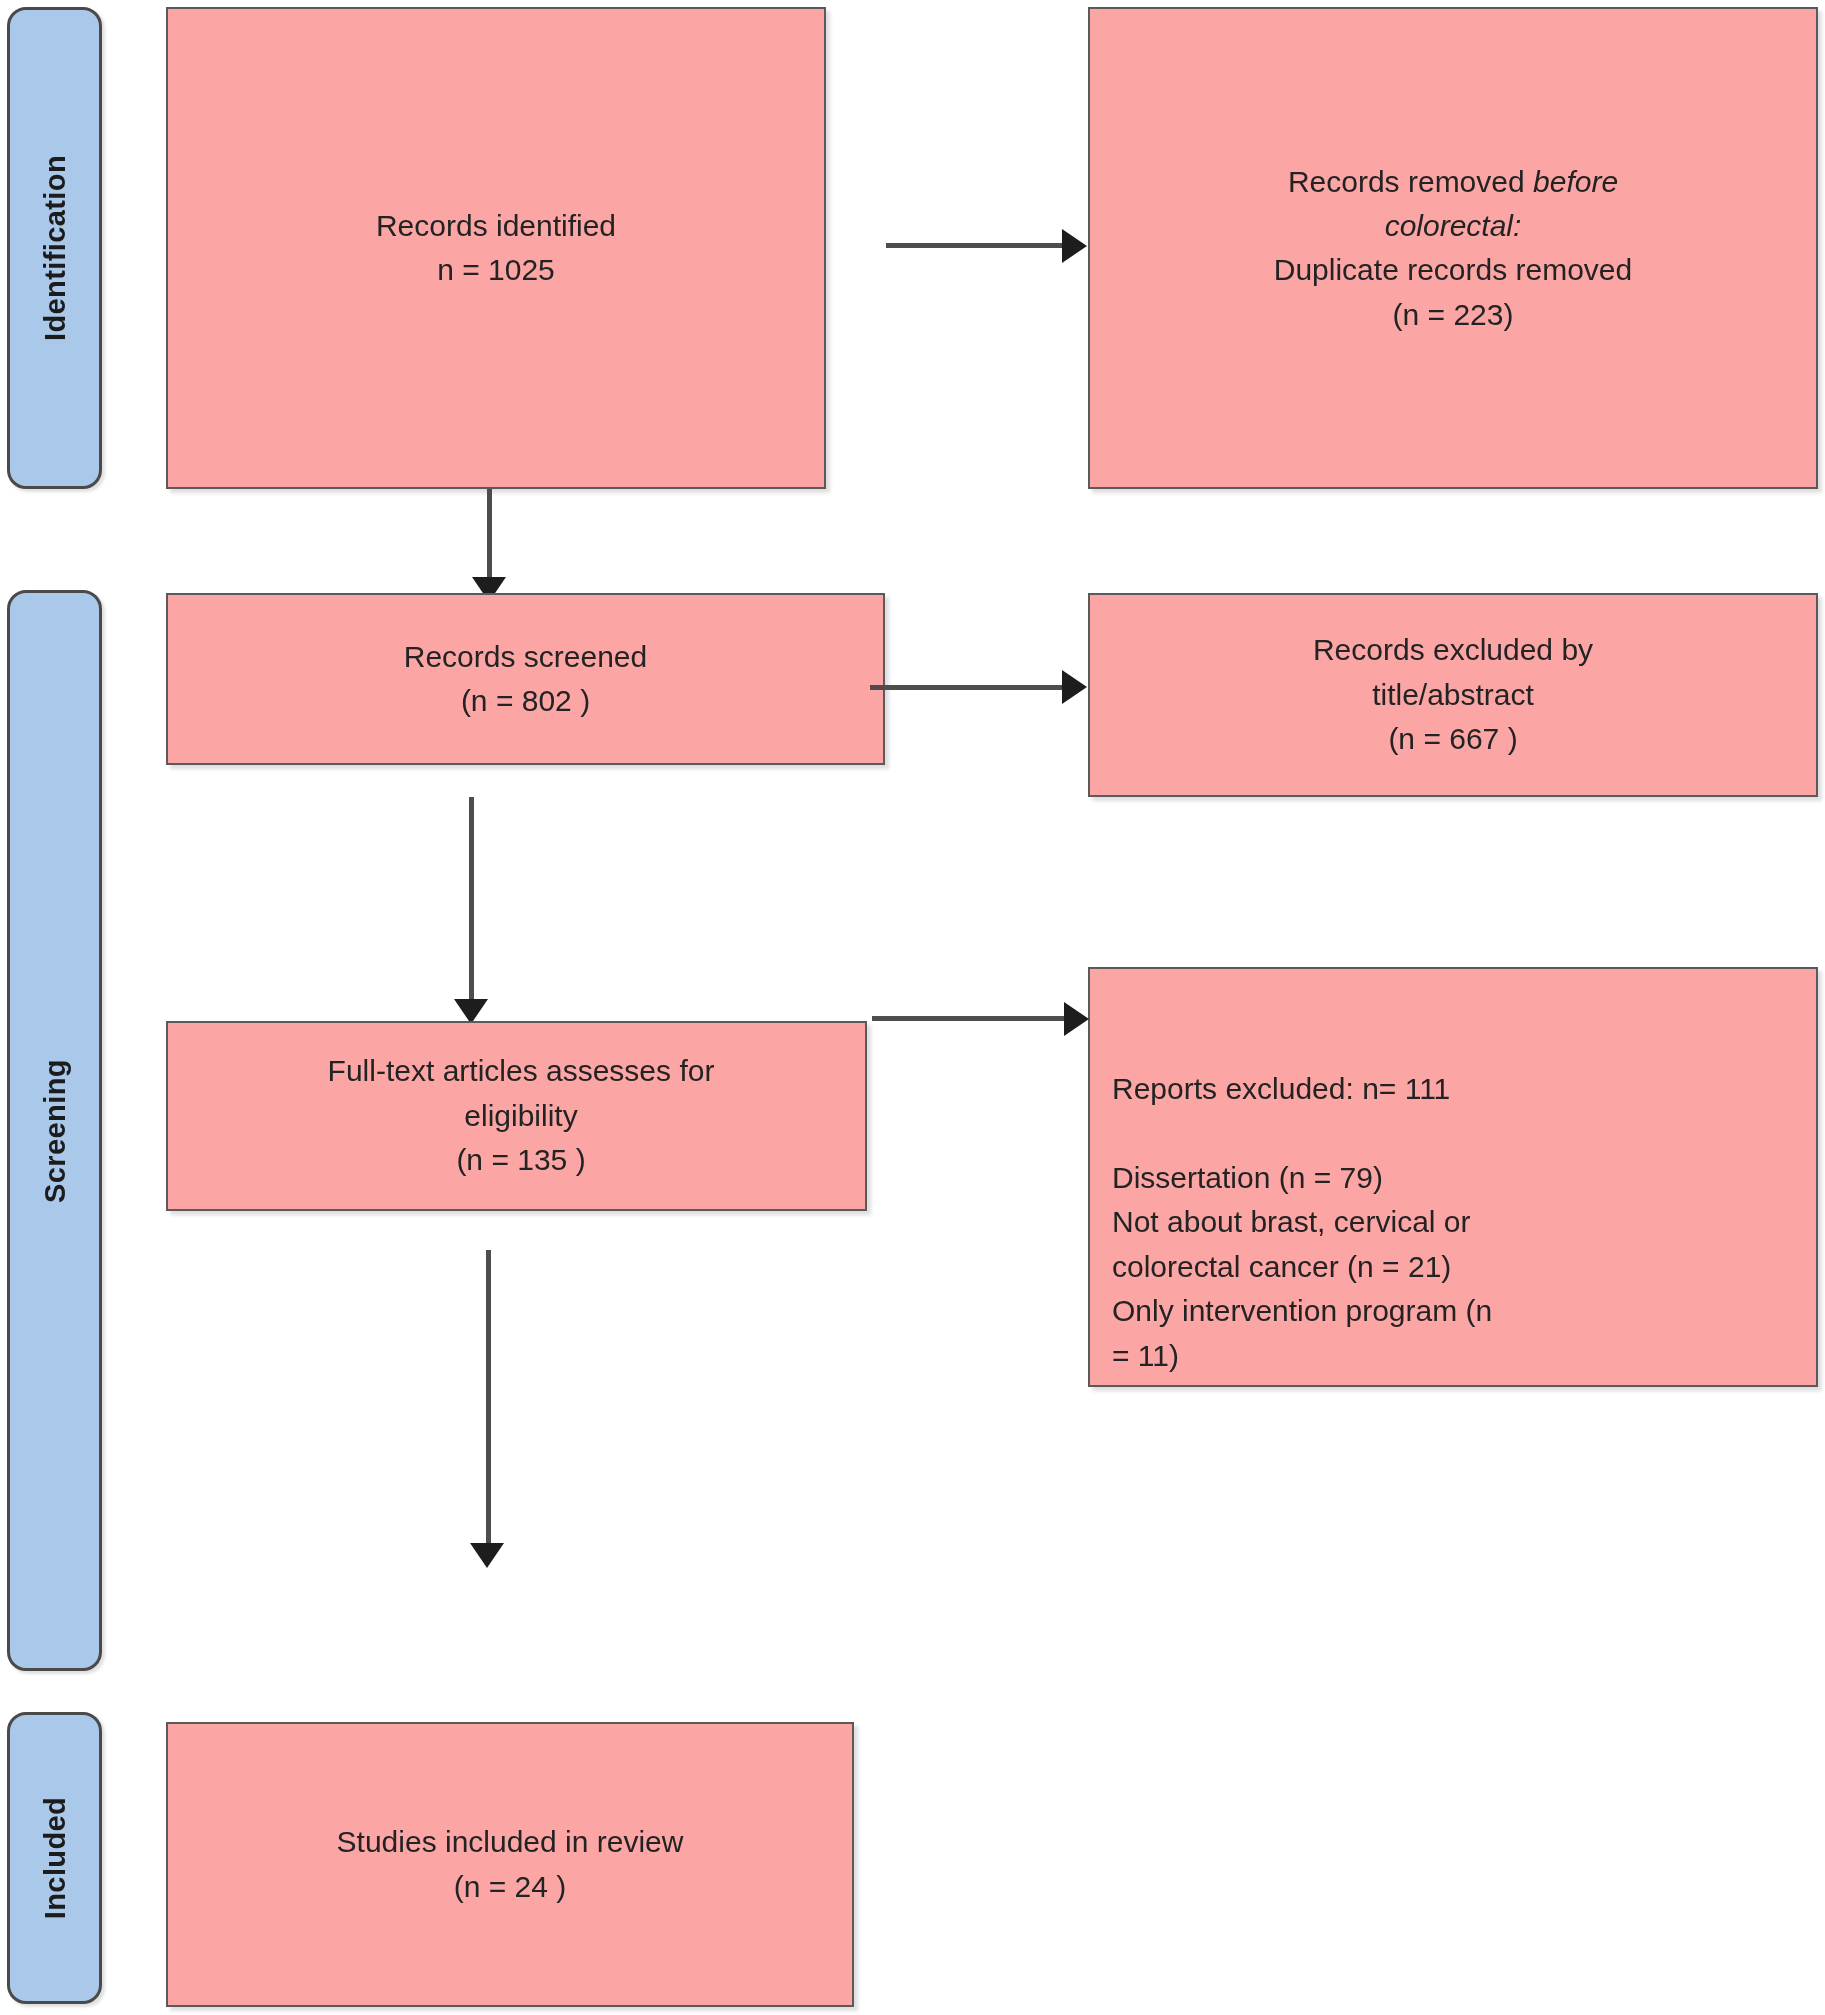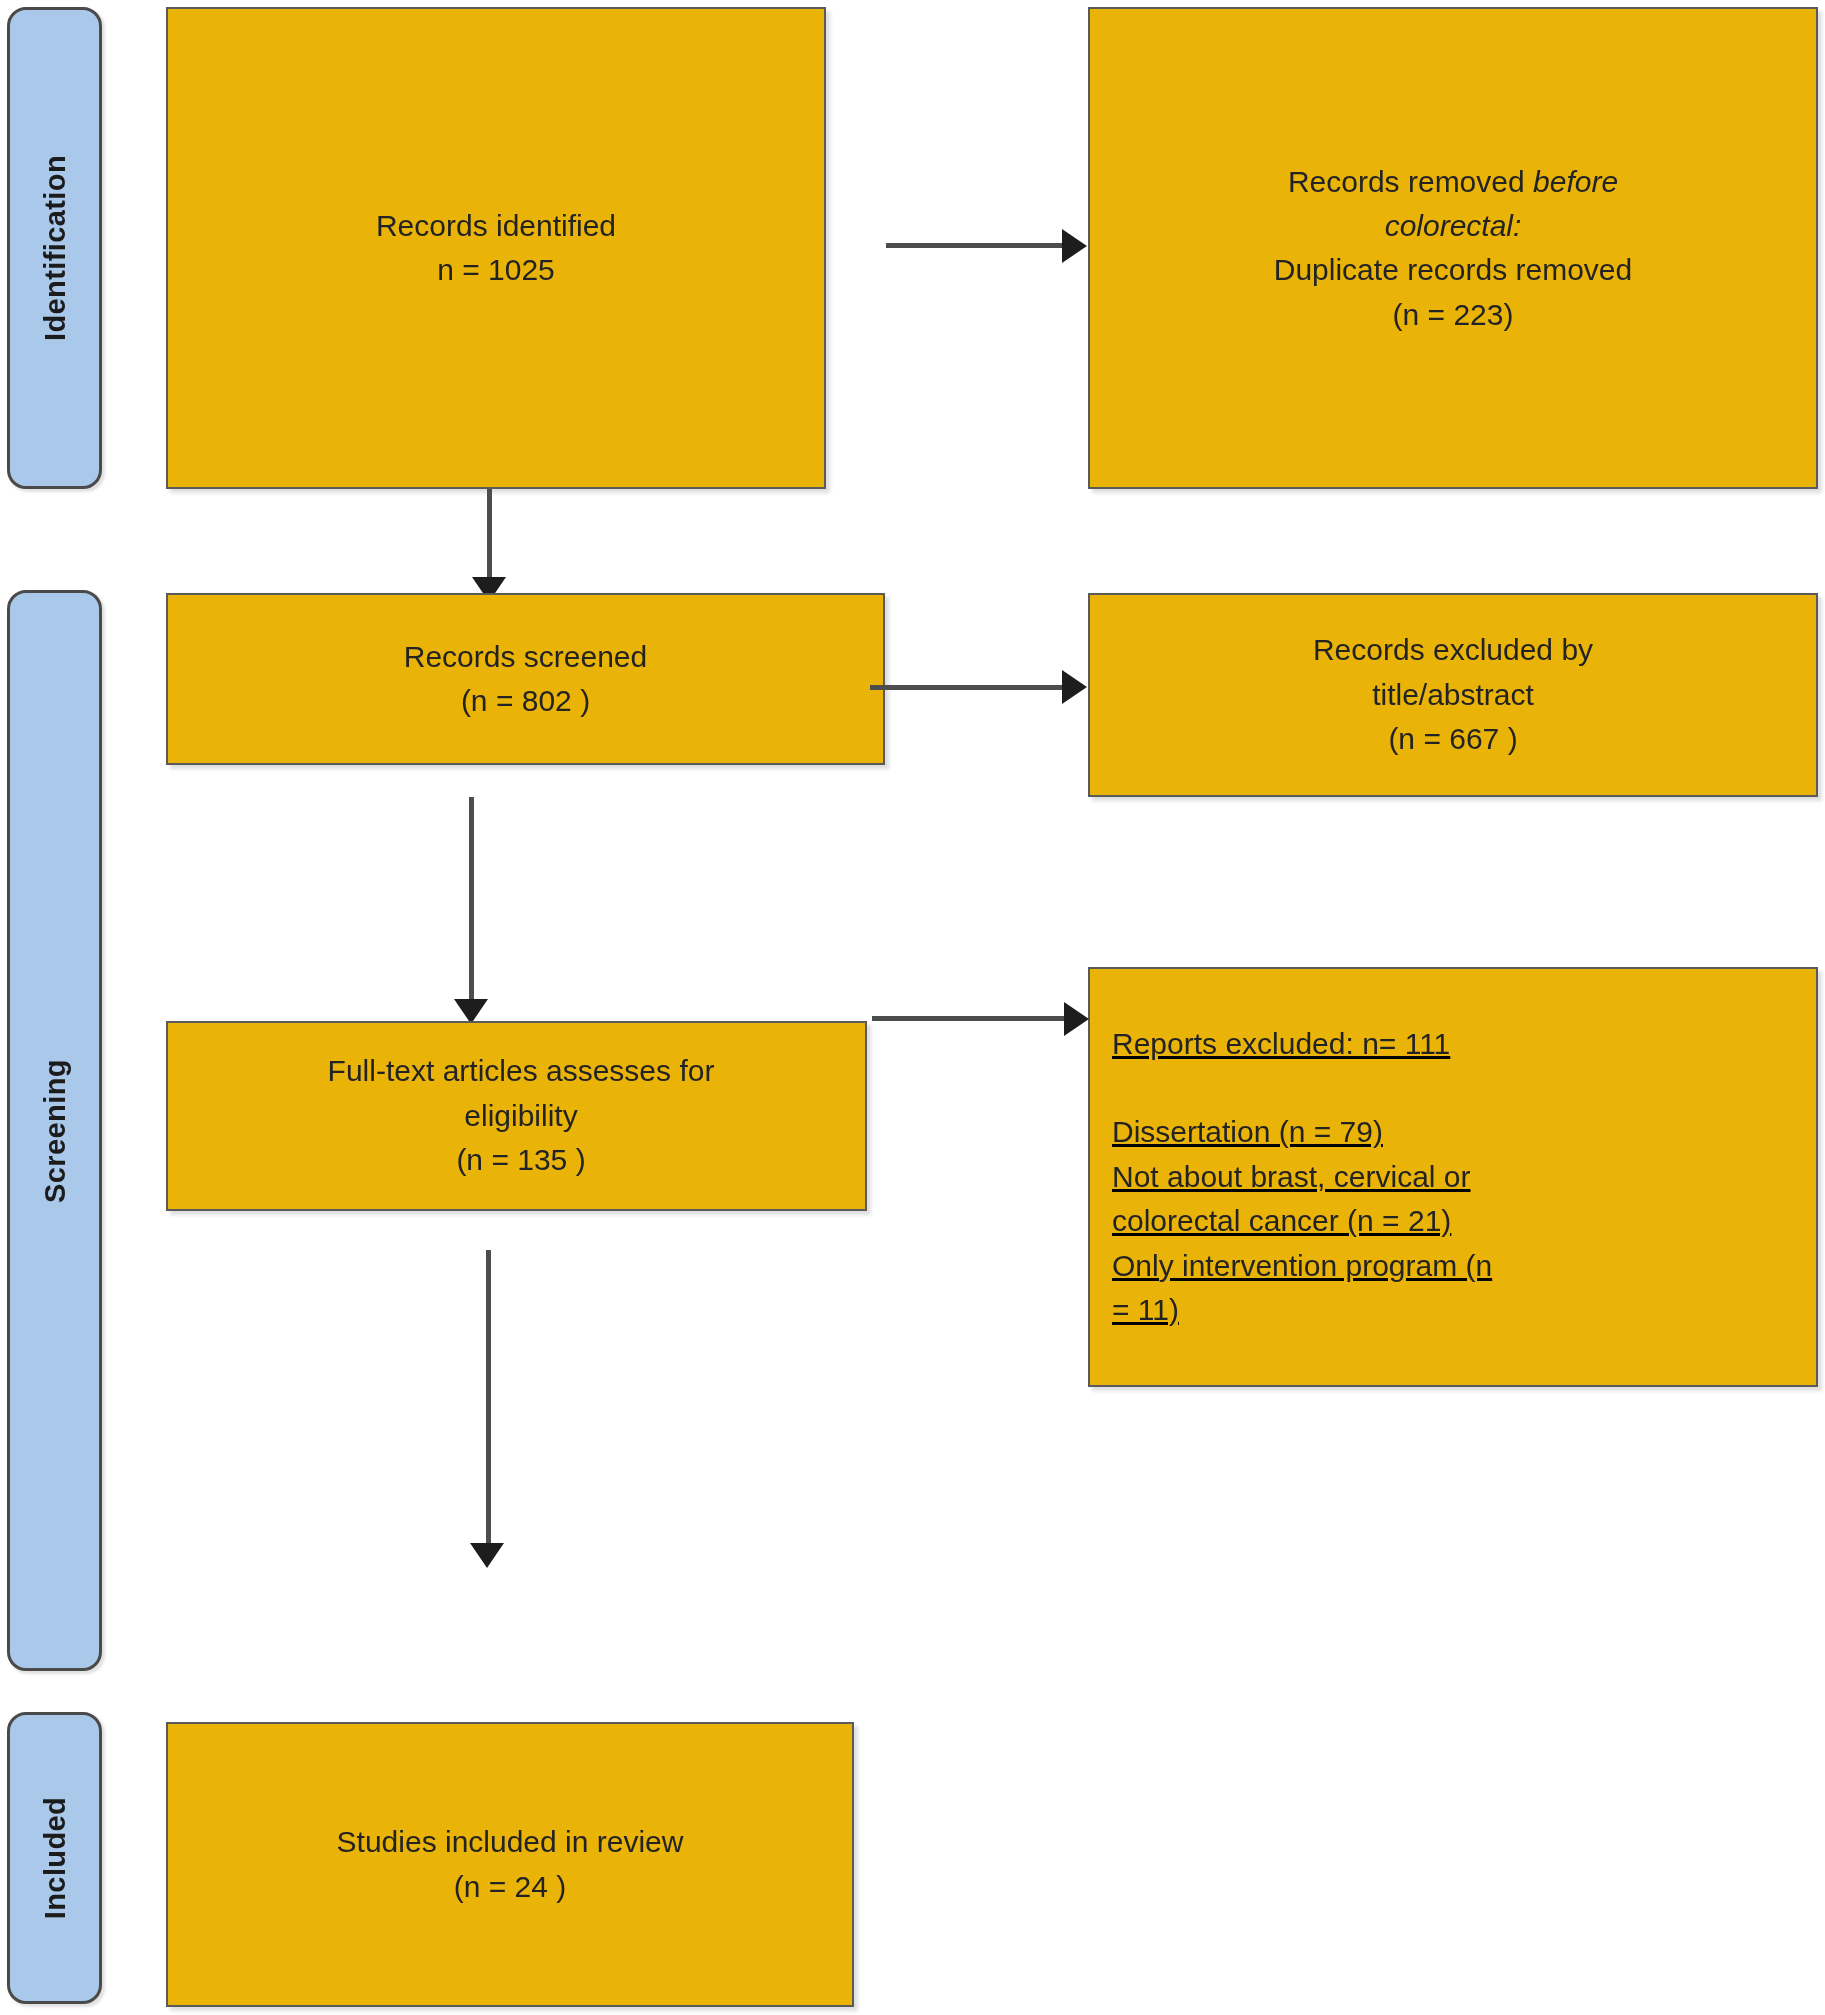--- a/index.html
+++ b/index.html
@@ -37,41 +37,40 @@
     white-space: nowrap;
     font-size: 29px;
     font-weight: 600;
     color: #1c1c1c;
     letter-spacing: 0.4px;
   }
 
   
   .node {
     position: absolute;
-    background: #eab308;
+    background: #fca5a5;
     border: 2.9px solid #5a5a5a;
     box-sizing: border-box;
     box-shadow: 3.7px 3.7px 3.7px rgba(0,0,0,0.13);
     display: flex;
     align-items: center;
     justify-content: center;
     padding: 10.2px 19px;
   }
   .node .node-text {
     font-size: 30px;
     line-height: 1.48;
     color: #232323;
     text-align: center;
     white-space: pre-line;
   }
   .node.left-align {
-    align-items: center;
+    align-items: flex-end;
     justify-content: flex-start;
-    padding: 19px 22px;
-    text-decoration: underline;
+    padding: 7px 22px;
   }
   .node.left-align .node-text {
     text-align: left;
   }
   .node .node-text .ital {
     font-style: italic;
   }
 
   
   .v-line {

